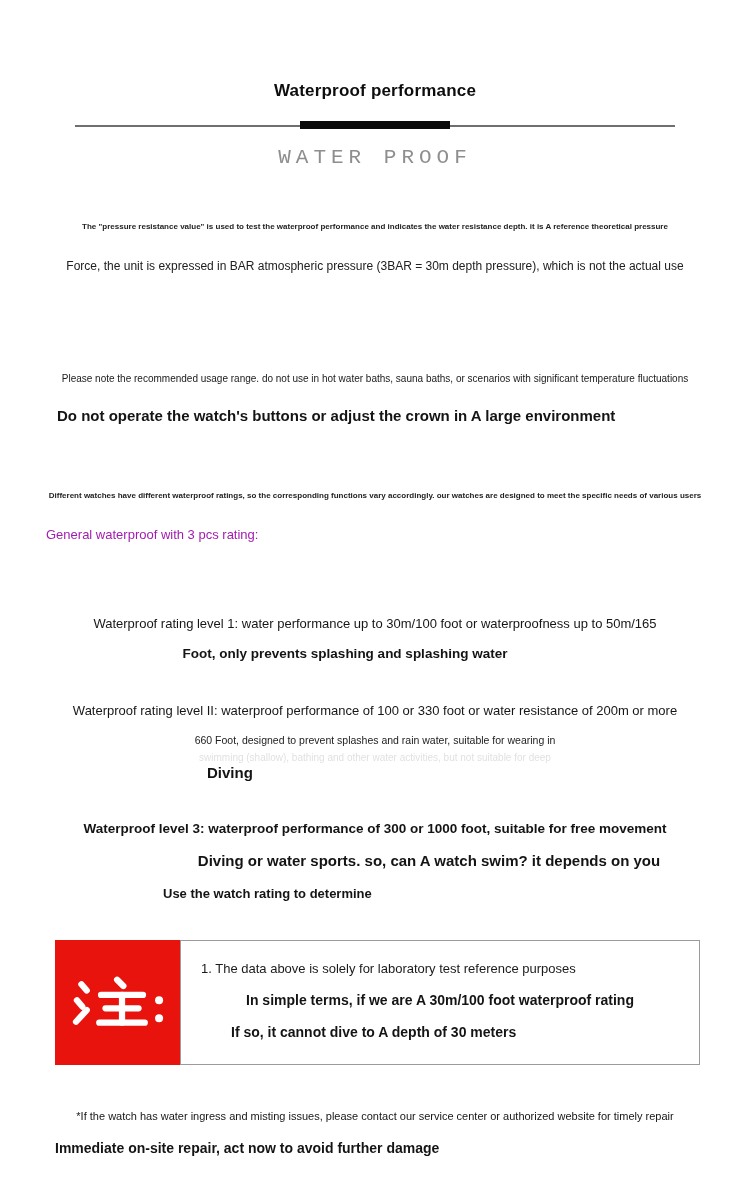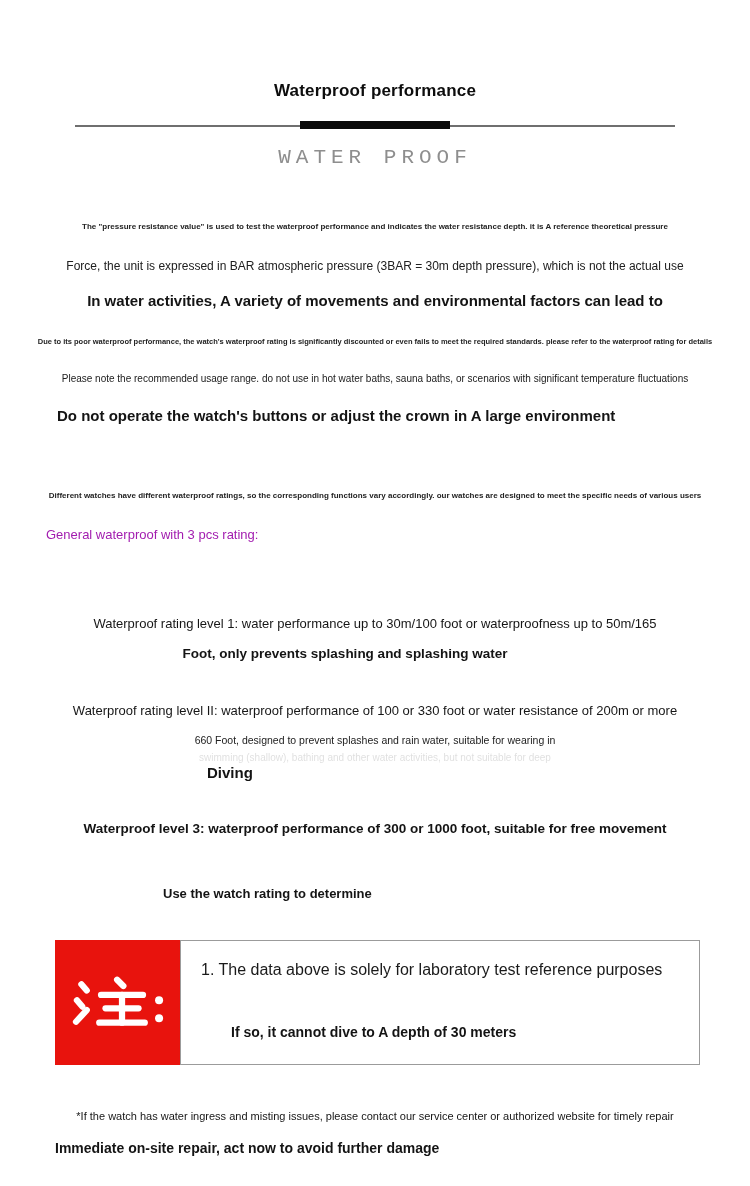--- a/index.html
+++ b/index.html
@@ -50,21 +50,21 @@
 
   .note-badge {
     position: absolute; top: 925px; left: 55px; width: 125px; height: 125px;
     background: #e8130d;
     display: flex; align-items: center; justify-content: center;
   }
   .note-panel {
     position: absolute; top: 925px; left: 180px; width: 520px; height: 125px;
     border: 1px solid #9b9b9b; background: #fff;
   }
-  .n1 { position: absolute; top: 20px; left: 20px; font-size: 16px; color: #1a1a1a; white-space: nowrap; }
+  .n1 { position: absolute; top: 20px; left: 20px; font-size: 13px; color: #1a1a1a; white-space: nowrap; }
   .n2 { position: absolute; top: 51px; left: 0; width: 518px; text-align: center; font-size: 14px; font-weight: 700; color: #141414; white-space: nowrap; }
   .n3 { position: absolute; top: 83px; left: 50px; font-size: 14px; font-weight: 700; color: #141414; white-space: nowrap; }
 
   .f1 { top: 1095px; font-size: 11px; color: #161616; }
   .f2 { top: 1125px; left: 55px; font-size: 14px; font-weight: 700; color: #141414; }
 
   .bottom-bar { position: absolute; top: 1178px; left: 110px; width: 535px; height: 8px; background: #000; }
 </style>
 </head>
 <body>
@@ -73,37 +73,36 @@
 
   <h1 class="ln title">Waterproof performance</h1>
 
   <div class="rule-thin"></div>
   <div class="rule-thick"></div>
 
   <div class="ln subtitle">WATER PROOF</div>
 
   <p class="ln p1">The "pressure resistance value" is used to test the waterproof performance and indicates the water resistance depth. it is A reference theoretical pressure</p>
   <p class="ln p2">Force, the unit is expressed in BAR atmospheric pressure (3BAR = 30m depth pressure), which is not the actual use</p>
-  <p class="ln p3">In water activities, A variety of movements and environmental factors can lead to</p>
-  <p class="ln p4">Due to its poor waterproof performance, the watch's waterproof rating is significantly discounted or even fails to meet the required standards. please refer to the waterproof rating for details</p>
   <p class="ln p5">Please note the recommended usage range. do not use in hot water baths, sauna baths, or scenarios with significant temperature fluctuations</p>
   <p class="ln p6 left">Do not operate the watch's buttons or adjust the crown in A large environment</p>
 
   <p class="ln p7">Different watches have different waterproof ratings, so the corresponding functions vary accordingly. our watches are designed to meet the specific needs of various users</p>
   <p class="ln p8 left">General waterproof with 3 pcs rating:</p>
 
   <p class="ln p9">Waterproof rating level 1: water performance up to 30m/100 foot or waterproofness up to 50m/165</p>
   <p class="ln p10">Foot, only prevents splashing and splashing water</p>
 
   <p class="ln p11">Waterproof rating level II: waterproof performance of 100 or 330 foot or water resistance of 200m or more</p>
   <p class="ln p12">660 Foot, designed to prevent splashes and rain water, suitable for wearing in</p>
   <p class="ln p13">swimming (shallow), bathing and other water activities, but not suitable for deep</p>
   <p class="ln p14 left">Diving</p>
 
   <p class="ln p15">Waterproof level 3: waterproof performance of 300 or 1000 foot, suitable for free movement</p>
+  <p class="ln p16">Diving or water sports. so, can A watch swim? it depends on you</p>
   <p class="ln p17 left">Use the watch rating to determine</p>
 
   <div class="note-badge">
     <svg viewBox="0 0 112 60" width="100" height="54" role="img" aria-label="注：">
       <g stroke="#ffffff" stroke-width="7" stroke-linecap="round" fill="none">
         <path d="M15 9 L21 16"></path>
         <path d="M10 27 L16 34"></path>
         <path d="M9 51 L21 38"></path>
         <path d="M55 4 L62 11"></path>
         <path d="M37 21 L84 21"></path>
@@ -111,20 +110,21 @@
         <path d="M42 36 L79 36"></path>
         <path d="M35 52 L86 52"></path>
       </g>
       <circle cx="102" cy="27" r="4.5" fill="#ffffff"></circle>
       <circle cx="102" cy="47" r="4.5" fill="#ffffff"></circle>
     </svg>
   </div>
 
   <div class="note-panel">
     <p class="n1">1. The data above is solely for laboratory test reference purposes</p>
+    <p class="n2">In simple terms, if we are A 30m/100 foot waterproof rating</p>
     <p class="n3">If so, it cannot dive to A depth of 30 meters</p>
   </div>
 
   <p class="ln f1">*If the watch has water ingress and misting issues, please contact our service center or authorized website for timely repair</p>
   <p class="ln f2 left">Immediate on-site repair, act now to avoid further damage</p>
 
   <div class="bottom-bar"></div>
 
 </div>
 

